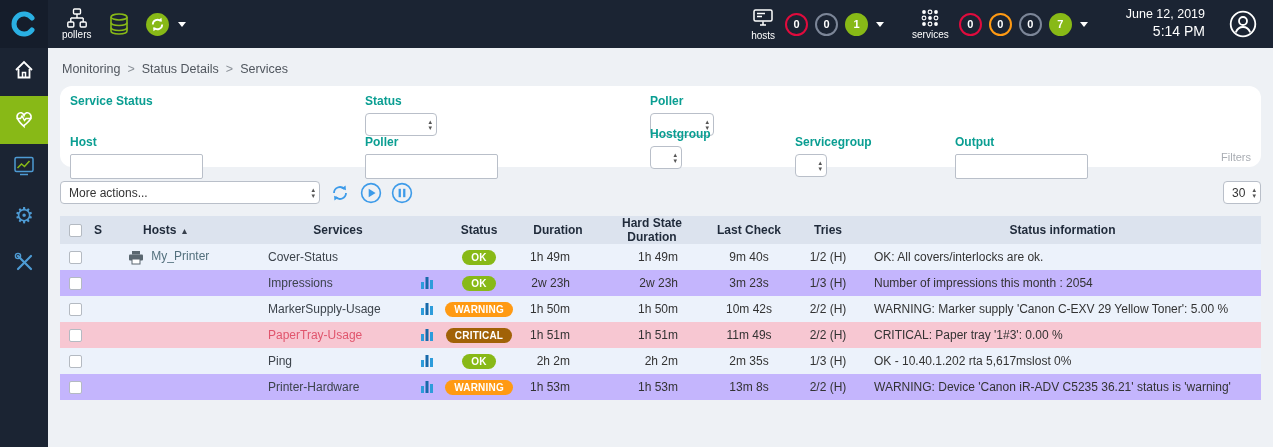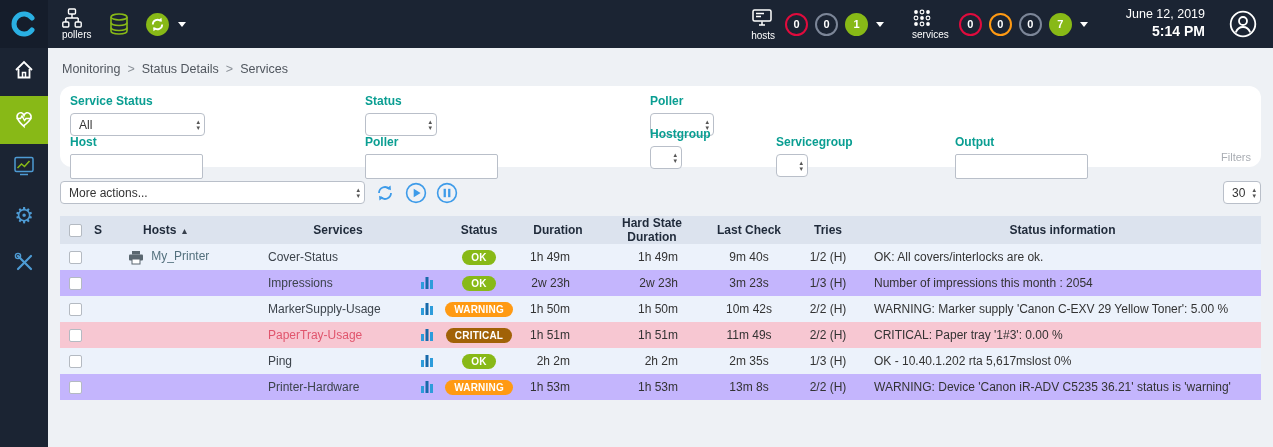--- a/index.html
+++ b/index.html
@@ -5,35 +5,35 @@
   * { box-sizing: border-box; }
   html,body { margin:0; padding:0; }
   body {
     width:1273px; height:447px; overflow:hidden;
     font-family:"Liberation Sans", sans-serif;
     background:#eef1f5; color:#333;
   }
   
   .topbar { height:48px; background:#1b2433; display:flex; align-items:center; }
   .logo { width:48px; height:48px; min-width:48px; background:#151d2b; display:flex; align-items:center; justify-content:center; cursor:pointer; }
-  .tb-stack { display:flex; flex-direction:column; align-items:flex-start; gap:1px; color:#fff; font-size:10px; cursor:pointer; }
+  .tb-stack { display:flex; flex-direction:column; align-items:center; gap:1px; color:#fff; font-size:10px; cursor:pointer; }
   .tb-stack .tb-label { line-height:11px; }
   .tb-icon { display:flex; align-items:center; cursor:pointer; }
   .chev { width:0; height:0; border-left:4px solid transparent; border-right:4px solid transparent; border-top:5px solid #fff; margin-left:8px; cursor:pointer; }
   .tb-right { margin-left:auto; display:flex; align-items:center; padding-right:16px; }
   .badges { display:flex; align-items:center; gap:7px; margin-left:10px; }
   .badge { width:23px; height:23px; border-radius:50%; display:flex; align-items:center; justify-content:center;
            font-size:11px; font-weight:bold; color:#fff; border:2px solid #fff; cursor:pointer; }
   .badge.red    { border-color:#e00b3d; }
   .badge.orange { border-color:#ff9a13; }
   .badge.gray   { border-color:#7c8698; }
   .badge.green  { border-color:#88b917; background:#88b917; }
   .tb-date { text-align:right; color:#fff; margin-left:38px; line-height:1.25; }
   .tb-date .d { font-size:12.5px; }
-  .tb-date .t { font-size:14px; font-weight:bold; }
+  .tb-date .t { font-size:14px; font-weight:normal; }
   .avatar { margin-left:24px; cursor:pointer; display:flex; }
   .grp { display:flex; align-items:center; margin-left:28px; }
   
   .main { display:flex; height:399px; }
   .sidebar { width:48px; min-width:48px; background:#1b2433; display:flex; flex-direction:column; }
   .side-item { height:48px; display:flex; align-items:center; justify-content:center; cursor:pointer; }
   .side-item.active { background:#88b917; }
   .gear-glyph { font-size:22px; color:#4e9bd4; line-height:22px; }
   .content { flex:1; padding:8px 12px 0 12px; }
   
@@ -45,21 +45,21 @@
   .f-label { font-size:12px; font-weight:bold; color:#0a9e92; margin-bottom:5px; }
   .sel { height:23px; background:#fff; border:1px solid #b9bfc9; border-radius:4px;
          display:flex; align-items:center; justify-content:space-between;
          font-size:12px; color:#333; padding-left:8px; cursor:pointer; }
   .updown { display:flex; flex-direction:column; align-items:center; justify-content:center;
             font-size:7px; line-height:6px; color:#555; padding:0 4px; }
   input.txt { height:25px; width:133px; border:1px solid #b9bfc9; border-radius:2px; padding:0 6px; font-size:12px; background:#fff; }
   .filters-caption { position:absolute; right:10px; bottom:4px; font-size:11px; color:#a9adb3; }
   
   .toolbar { display:flex; align-items:center; margin:14px 0 12px; gap:9px; }
-  .sel.more { width:305px; }
+  .sel.more { width:260px; }
   .tool-btn { display:flex; cursor:pointer; }
   .sel.page-size { width:38px; margin-left:auto; }
   
   table { width:100%; border-collapse:collapse; table-layout:fixed; background:#fff; }
   thead th { background:#dce3ee; font-size:12px; color:#1f2a3a; height:27px; font-weight:bold; text-align:center; padding:0; }
   th.th-left { text-align:left; }
   th.c-hosts { padding-left:27px; }
   th.c-s { padding-left:4px; }
   .sort { font-size:9px; margin-left:6px; color:#37404d; }
   td { height:26px; font-size:12px; color:#333; padding:0; }
@@ -236,24 +236,20 @@
       <span>Monitoring</span>
       <span class="sep">&gt;</span>
       <span>Status Details</span>
       <span class="sep">&gt;</span>
       <span>Services</span>
     </div>
 
     <section class="card">
       <div class="f" style="left:10px; top:8px;">
         <div class="f-label">Service Status</div>
-        <div class="sel" style="width:135px;">
-          <span>All</span>
-          <span class="updown">▴<br>▾</span>
-        </div>
       </div>
       <div class="f" style="left:305px; top:8px;">
         <div class="f-label">Status</div>
         <div class="sel" style="width:72px;">
           <span></span>
           <span class="updown">▴<br>▾</span>
         </div>
       </div>
       <div class="f" style="left:590px; top:8px;">
         <div class="f-label">Poller</div>
@@ -271,21 +267,21 @@
         <div class="f-label">Poller</div>
         <input class="txt" type="text" value="" style="">
       </div>
       <div class="f" style="left:590px; top:41px;">
         <div class="f-label">Hostgroup</div>
         <div class="sel" style="width:32px; padding-left:3px;">
           <span></span>
           <span class="updown">▴<br>▾</span>
         </div>
       </div>
-      <div class="f" style="left:716px; top:49px;">
+      <div class="f" style="left:735px; top:49px;">
         <div class="f-label">Servicegroup</div>
         <div class="sel" style="width:32px; padding-left:3px;">
           <span></span>
           <span class="updown">▴<br>▾</span>
         </div>
       </div>
       <div class="f" style="left:895px; top:49px;">
         <div class="f-label">Output</div>
         <input class="txt" type="text" value="" style="">
       </div>

